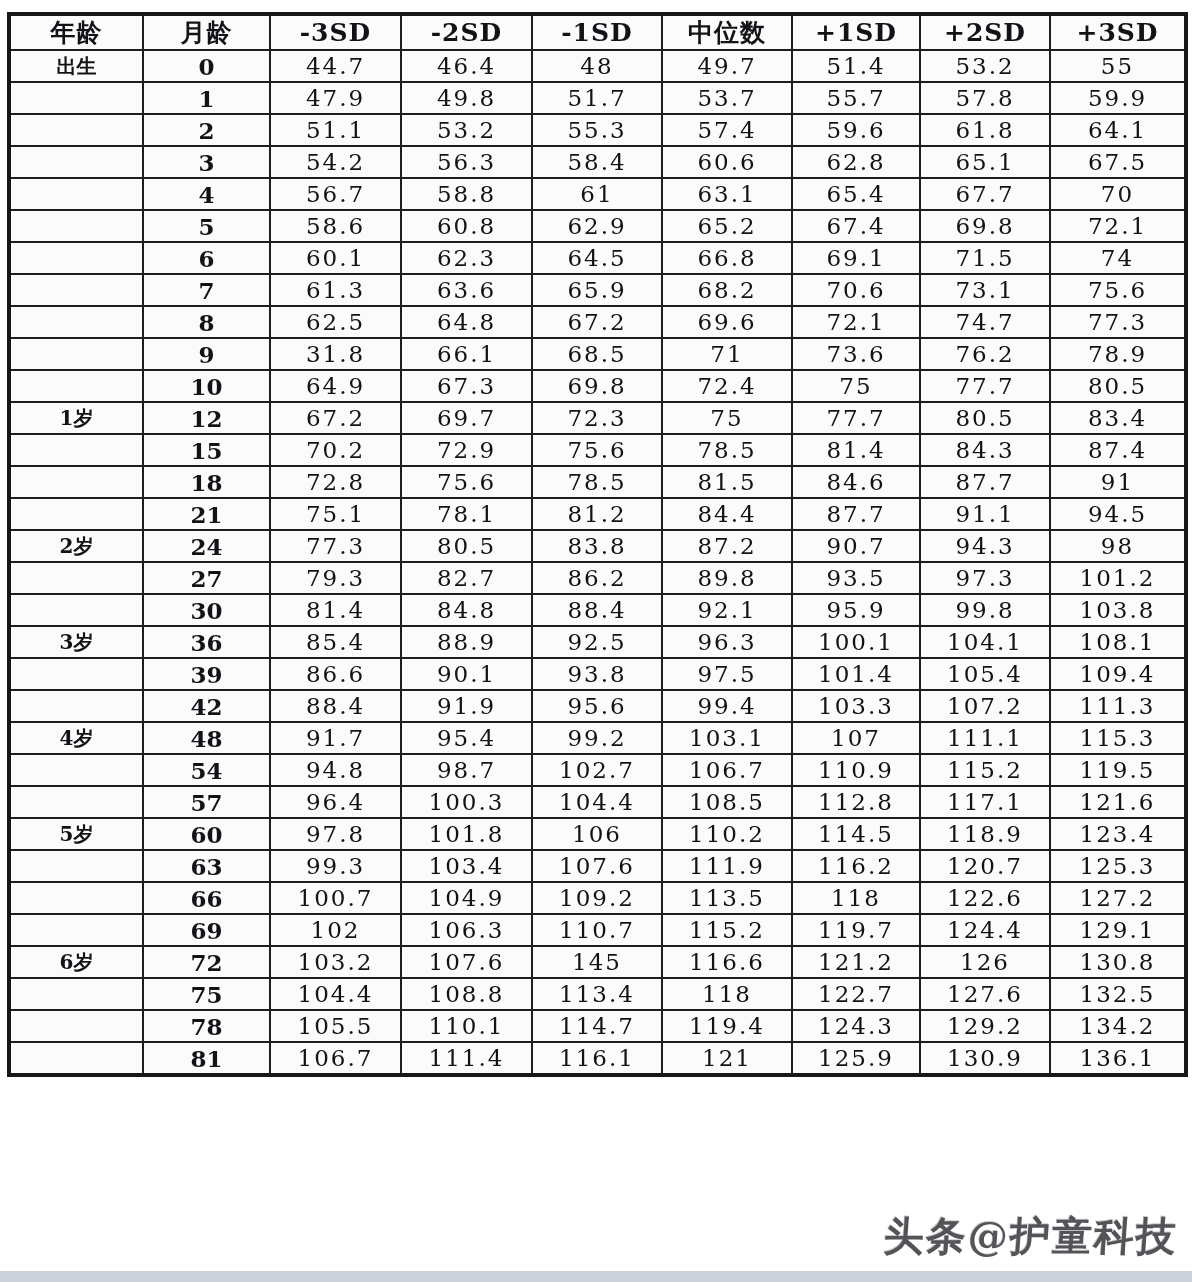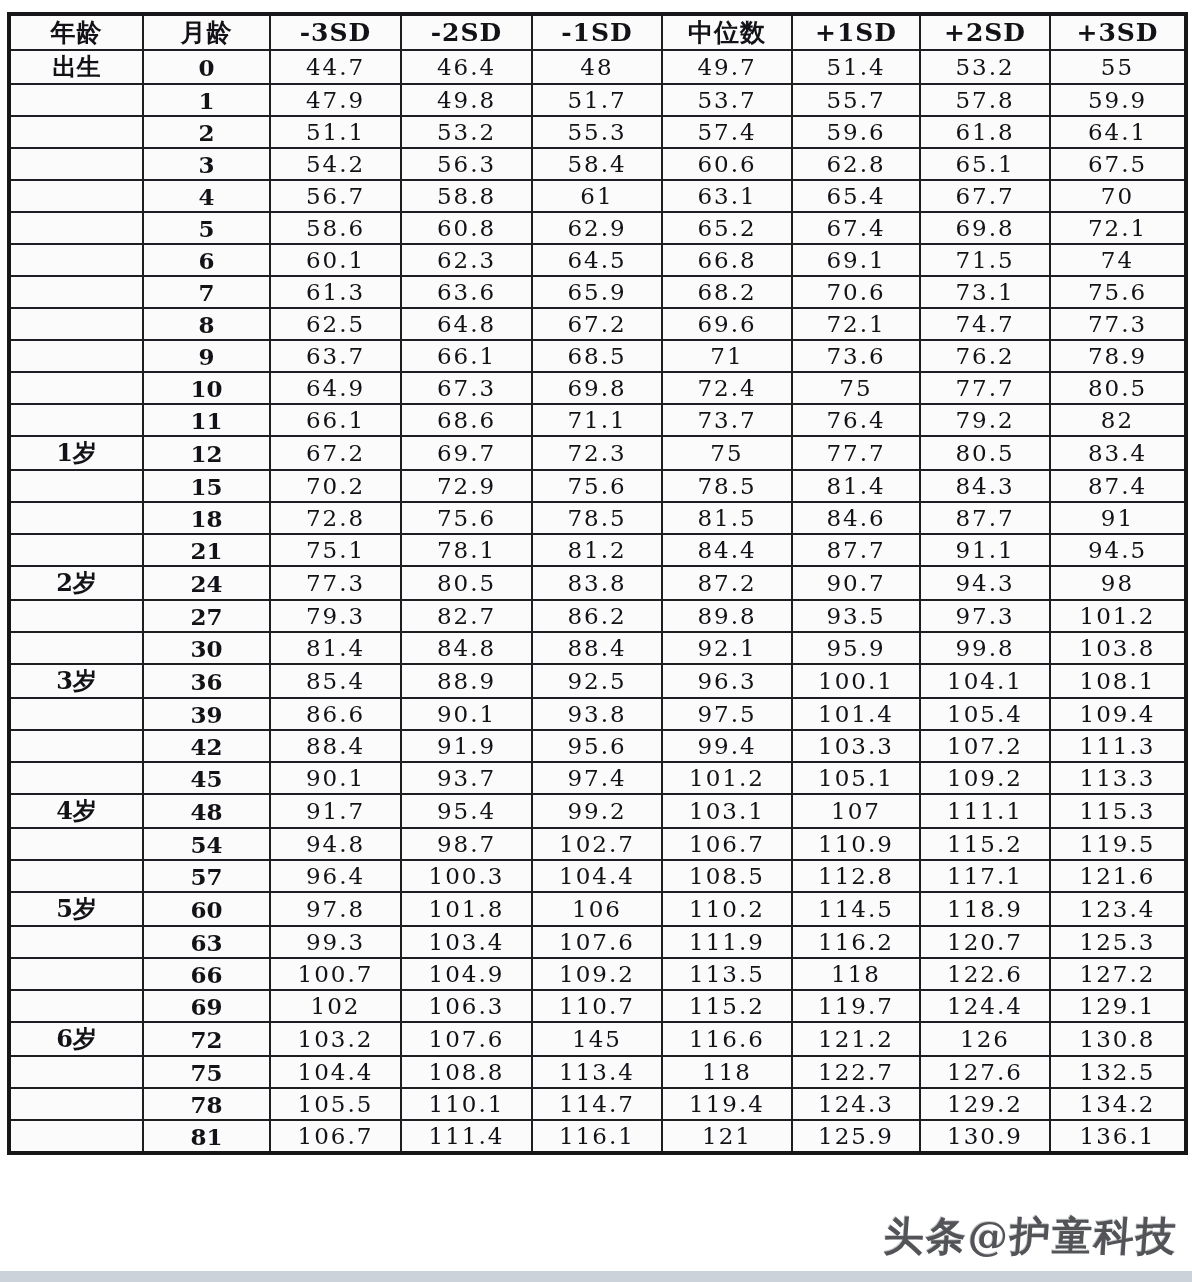--- a/index.html
+++ b/index.html
@@ -36,21 +36,21 @@
     white-space: nowrap;
     overflow: hidden;
     color: #121217;
   }
   table.growth th {
     font-size: 25px;
     font-weight: bold;
     letter-spacing: 1px;
   }
   td.age-cell {
-    font-size: 24px;
+    font-size: 20px;
     font-weight: bold;
   }
   td.month-cell {
     font-size: 23px;
     font-weight: bold;
   }
   td.value-cell {
     font-size: 23px;
     font-weight: normal;
     letter-spacing: 2px;
@@ -203,49 +203,38 @@
           <td class="value-cell">64.8</td>
           <td class="value-cell">67.2</td>
           <td class="value-cell">69.6</td>
           <td class="value-cell">72.1</td>
           <td class="value-cell">74.7</td>
           <td class="value-cell">77.3</td>
         </tr>
         <tr>
           <td class="age-cell"></td>
           <td class="month-cell">9</td>
-          <td class="value-cell">63.7</td>
+          <td class="value-cell">31.8</td>
           <td class="value-cell">66.1</td>
           <td class="value-cell">68.5</td>
           <td class="value-cell">71</td>
           <td class="value-cell">73.6</td>
           <td class="value-cell">76.2</td>
           <td class="value-cell">78.9</td>
         </tr>
         <tr>
           <td class="age-cell"></td>
           <td class="month-cell">10</td>
           <td class="value-cell">64.9</td>
           <td class="value-cell">67.3</td>
           <td class="value-cell">69.8</td>
           <td class="value-cell">72.4</td>
           <td class="value-cell">75</td>
           <td class="value-cell">77.7</td>
           <td class="value-cell">80.5</td>
-        </tr>
-        <tr>
-          <td class="age-cell"></td>
-          <td class="month-cell">11</td>
-          <td class="value-cell">66.1</td>
-          <td class="value-cell">68.6</td>
-          <td class="value-cell">71.1</td>
-          <td class="value-cell">73.7</td>
-          <td class="value-cell">76.4</td>
-          <td class="value-cell">79.2</td>
-          <td class="value-cell">82</td>
         </tr>
         <tr>
           <td class="age-cell">1岁</td>
           <td class="month-cell">12</td>
           <td class="value-cell">67.2</td>
           <td class="value-cell">69.7</td>
           <td class="value-cell">72.3</td>
           <td class="value-cell">75</td>
           <td class="value-cell">77.7</td>
           <td class="value-cell">80.5</td>
@@ -344,31 +333,20 @@
           <td class="month-cell">42</td>
           <td class="value-cell">88.4</td>
           <td class="value-cell">91.9</td>
           <td class="value-cell">95.6</td>
           <td class="value-cell">99.4</td>
           <td class="value-cell">103.3</td>
           <td class="value-cell">107.2</td>
           <td class="value-cell">111.3</td>
         </tr>
         <tr>
-          <td class="age-cell"></td>
-          <td class="month-cell">45</td>
-          <td class="value-cell">90.1</td>
-          <td class="value-cell">93.7</td>
-          <td class="value-cell">97.4</td>
-          <td class="value-cell">101.2</td>
-          <td class="value-cell">105.1</td>
-          <td class="value-cell">109.2</td>
-          <td class="value-cell">113.3</td>
-        </tr>
-        <tr>
           <td class="age-cell">4岁</td>
           <td class="month-cell">48</td>
           <td class="value-cell">91.7</td>
           <td class="value-cell">95.4</td>
           <td class="value-cell">99.2</td>
           <td class="value-cell">103.1</td>
           <td class="value-cell">107</td>
           <td class="value-cell">111.1</td>
           <td class="value-cell">115.3</td>
         </tr>

